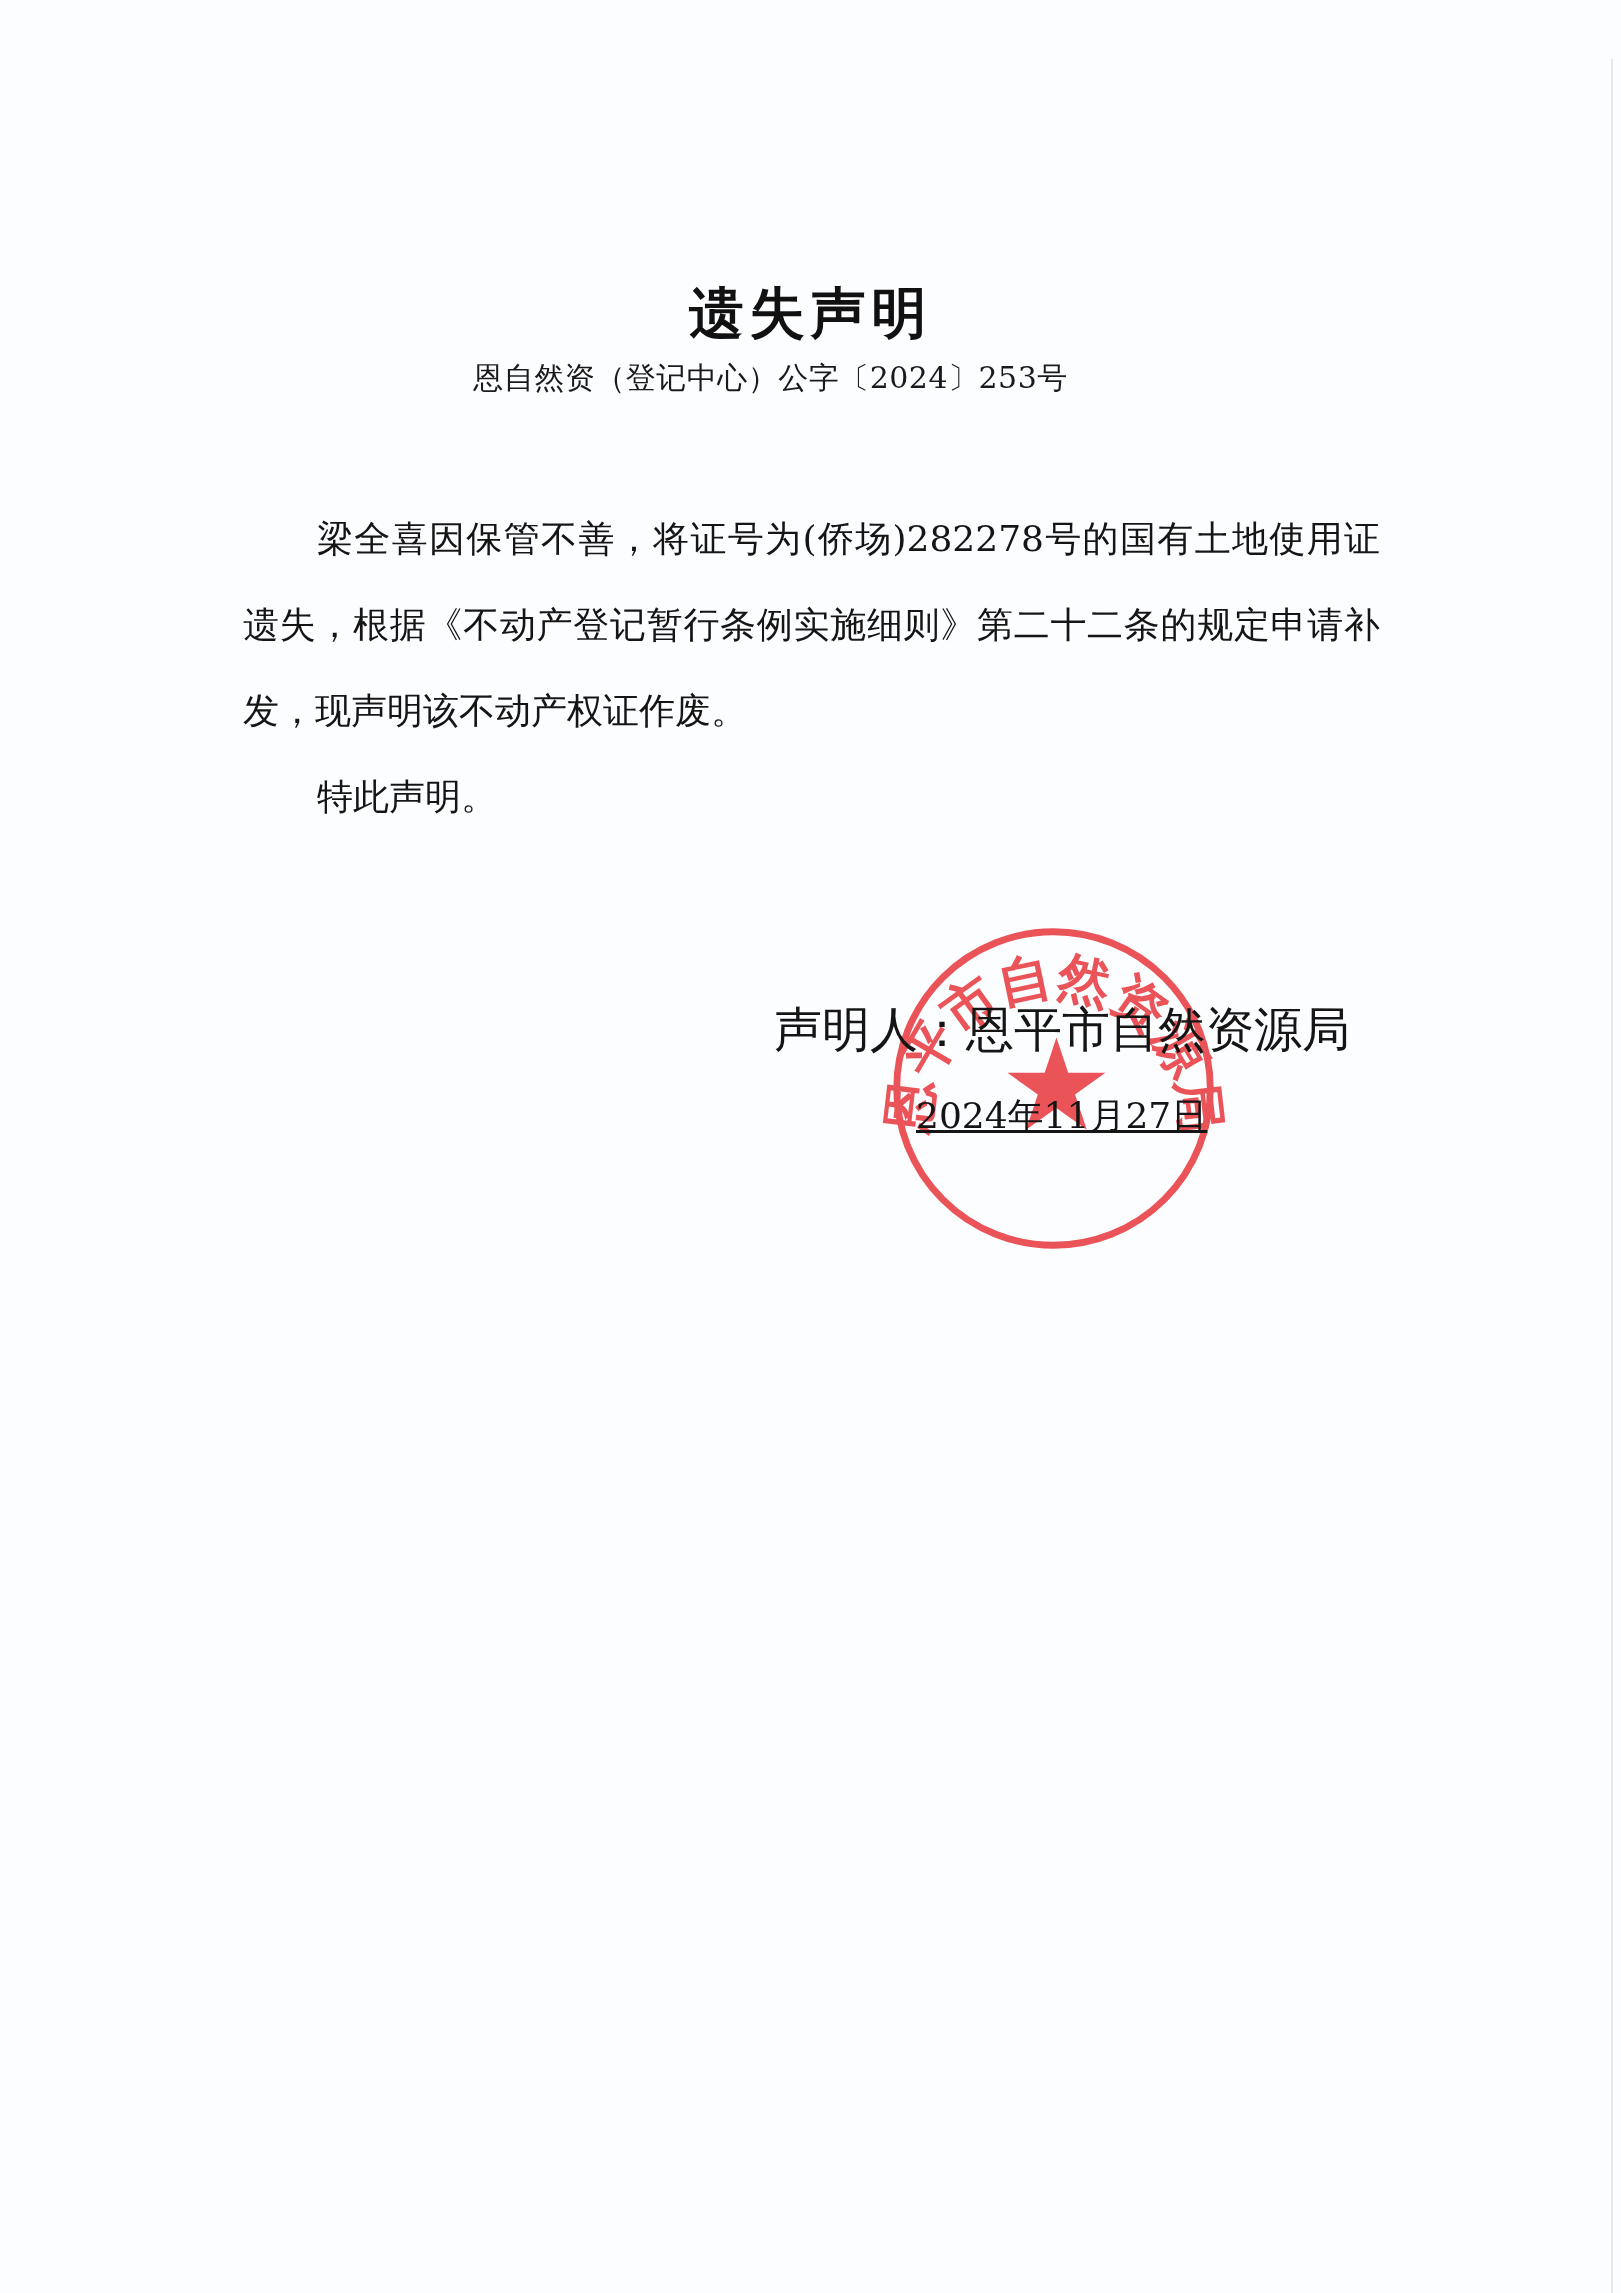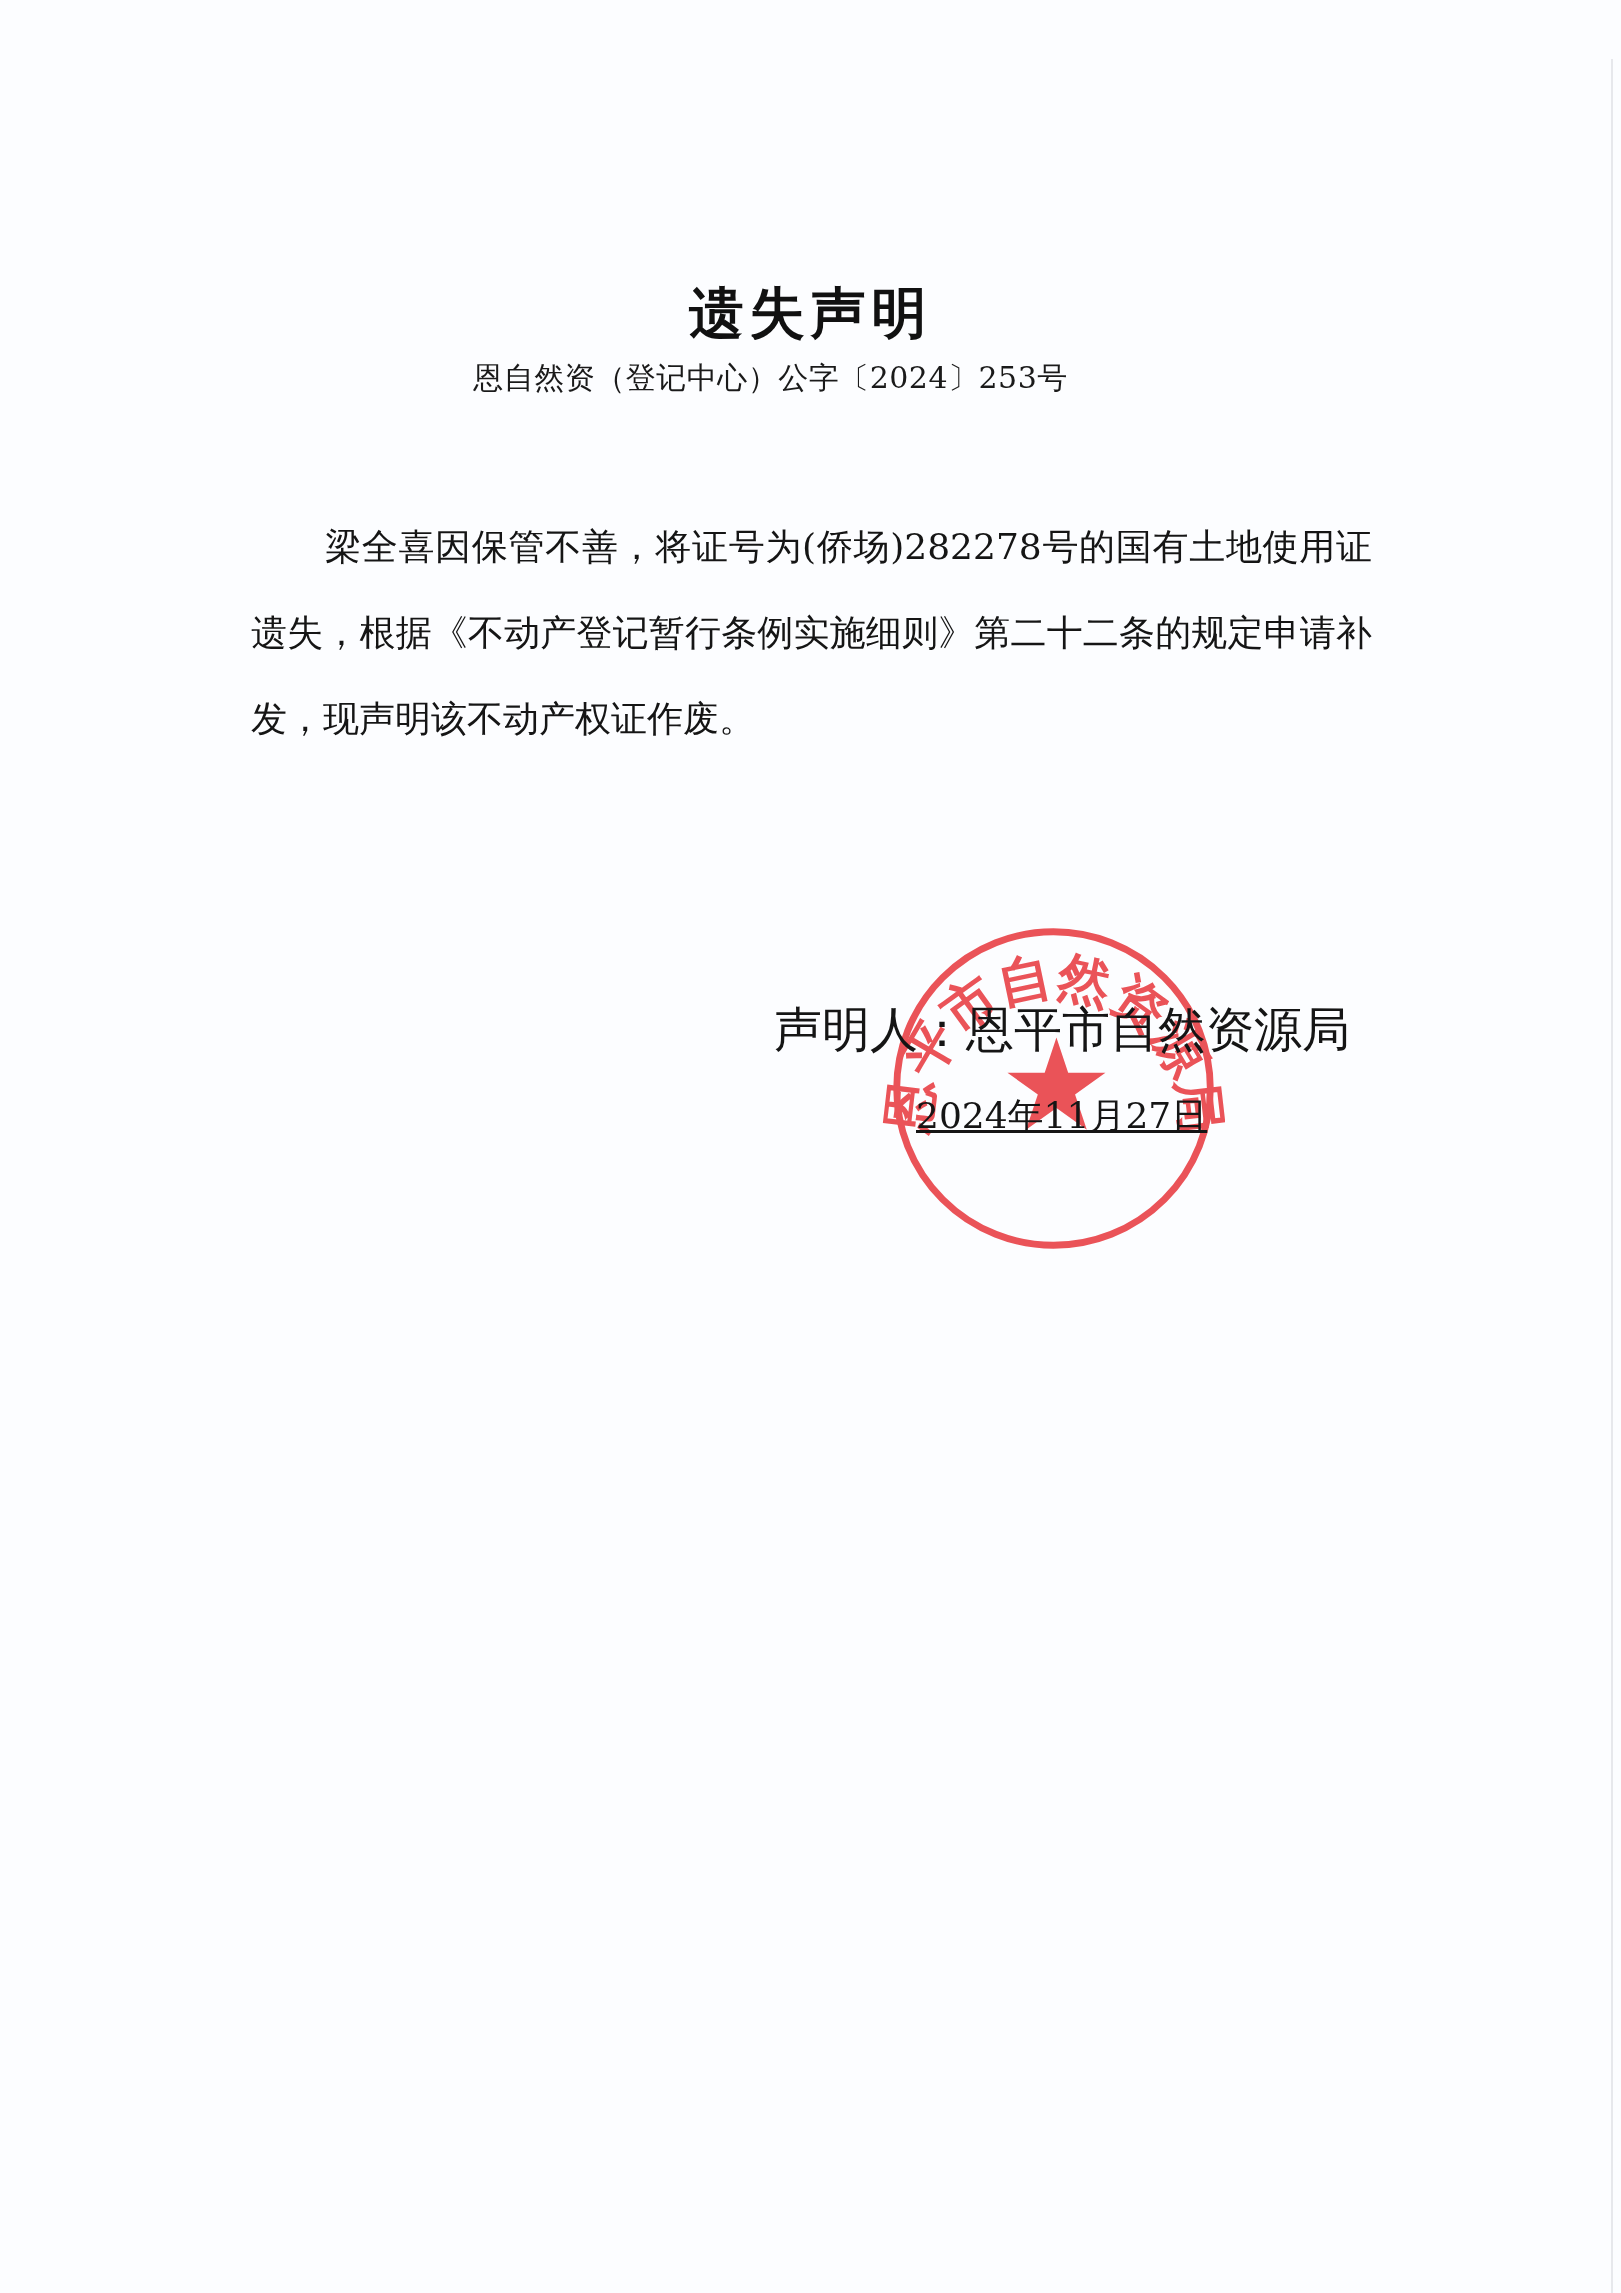--- a/index.html
+++ b/index.html
@@ -55,21 +55,21 @@
     .body {
       position: absolute;
       top: 496px;
       left: 243px;
       width: 1137px;
       font-size: 36px;
       line-height: 86px;
       color: #151515;
     }
     .body p {
-      margin: 8px;
+      margin: 0;
       text-indent: 74px;
       text-align: justify;
       text-align-last: left;
     }
     .signer {
       position: absolute;
       top: 1005px;
       left: 774px;
       font-size: 48px;
       line-height: 49px;
@@ -100,20 +100,21 @@
 <body>
 
 <div class="page">
   <div class="edge-line"></div>
 
   <div class="title">遗失声明</div>
   <div class="doc-number">恩自然资（登记中心）公字〔2024〕253号</div>
 
   <div class="body">
     <p>梁全喜因保管不善，将证号为(侨场)282278号的国有土地使用证遗失，根据《不动产登记暂行条例实施细则》第二十二条的规定申请补发，现声明该不动产权证作废。</p>
+    <p>特此声明。</p>
   </div>
 
   <div class="signer">
     <span>声明人：</span><span>恩平市自然资源局</span>
   </div>
   <div class="date">2024年11月27日</div>
 
   <svg class="seal" viewBox="0 0 350 360" xmlns="http://www.w3.org/2000/svg">
     <defs>
       <path id="sealArc" d="M 70 290 A 130 130 0 1 1 282 290"></path>

